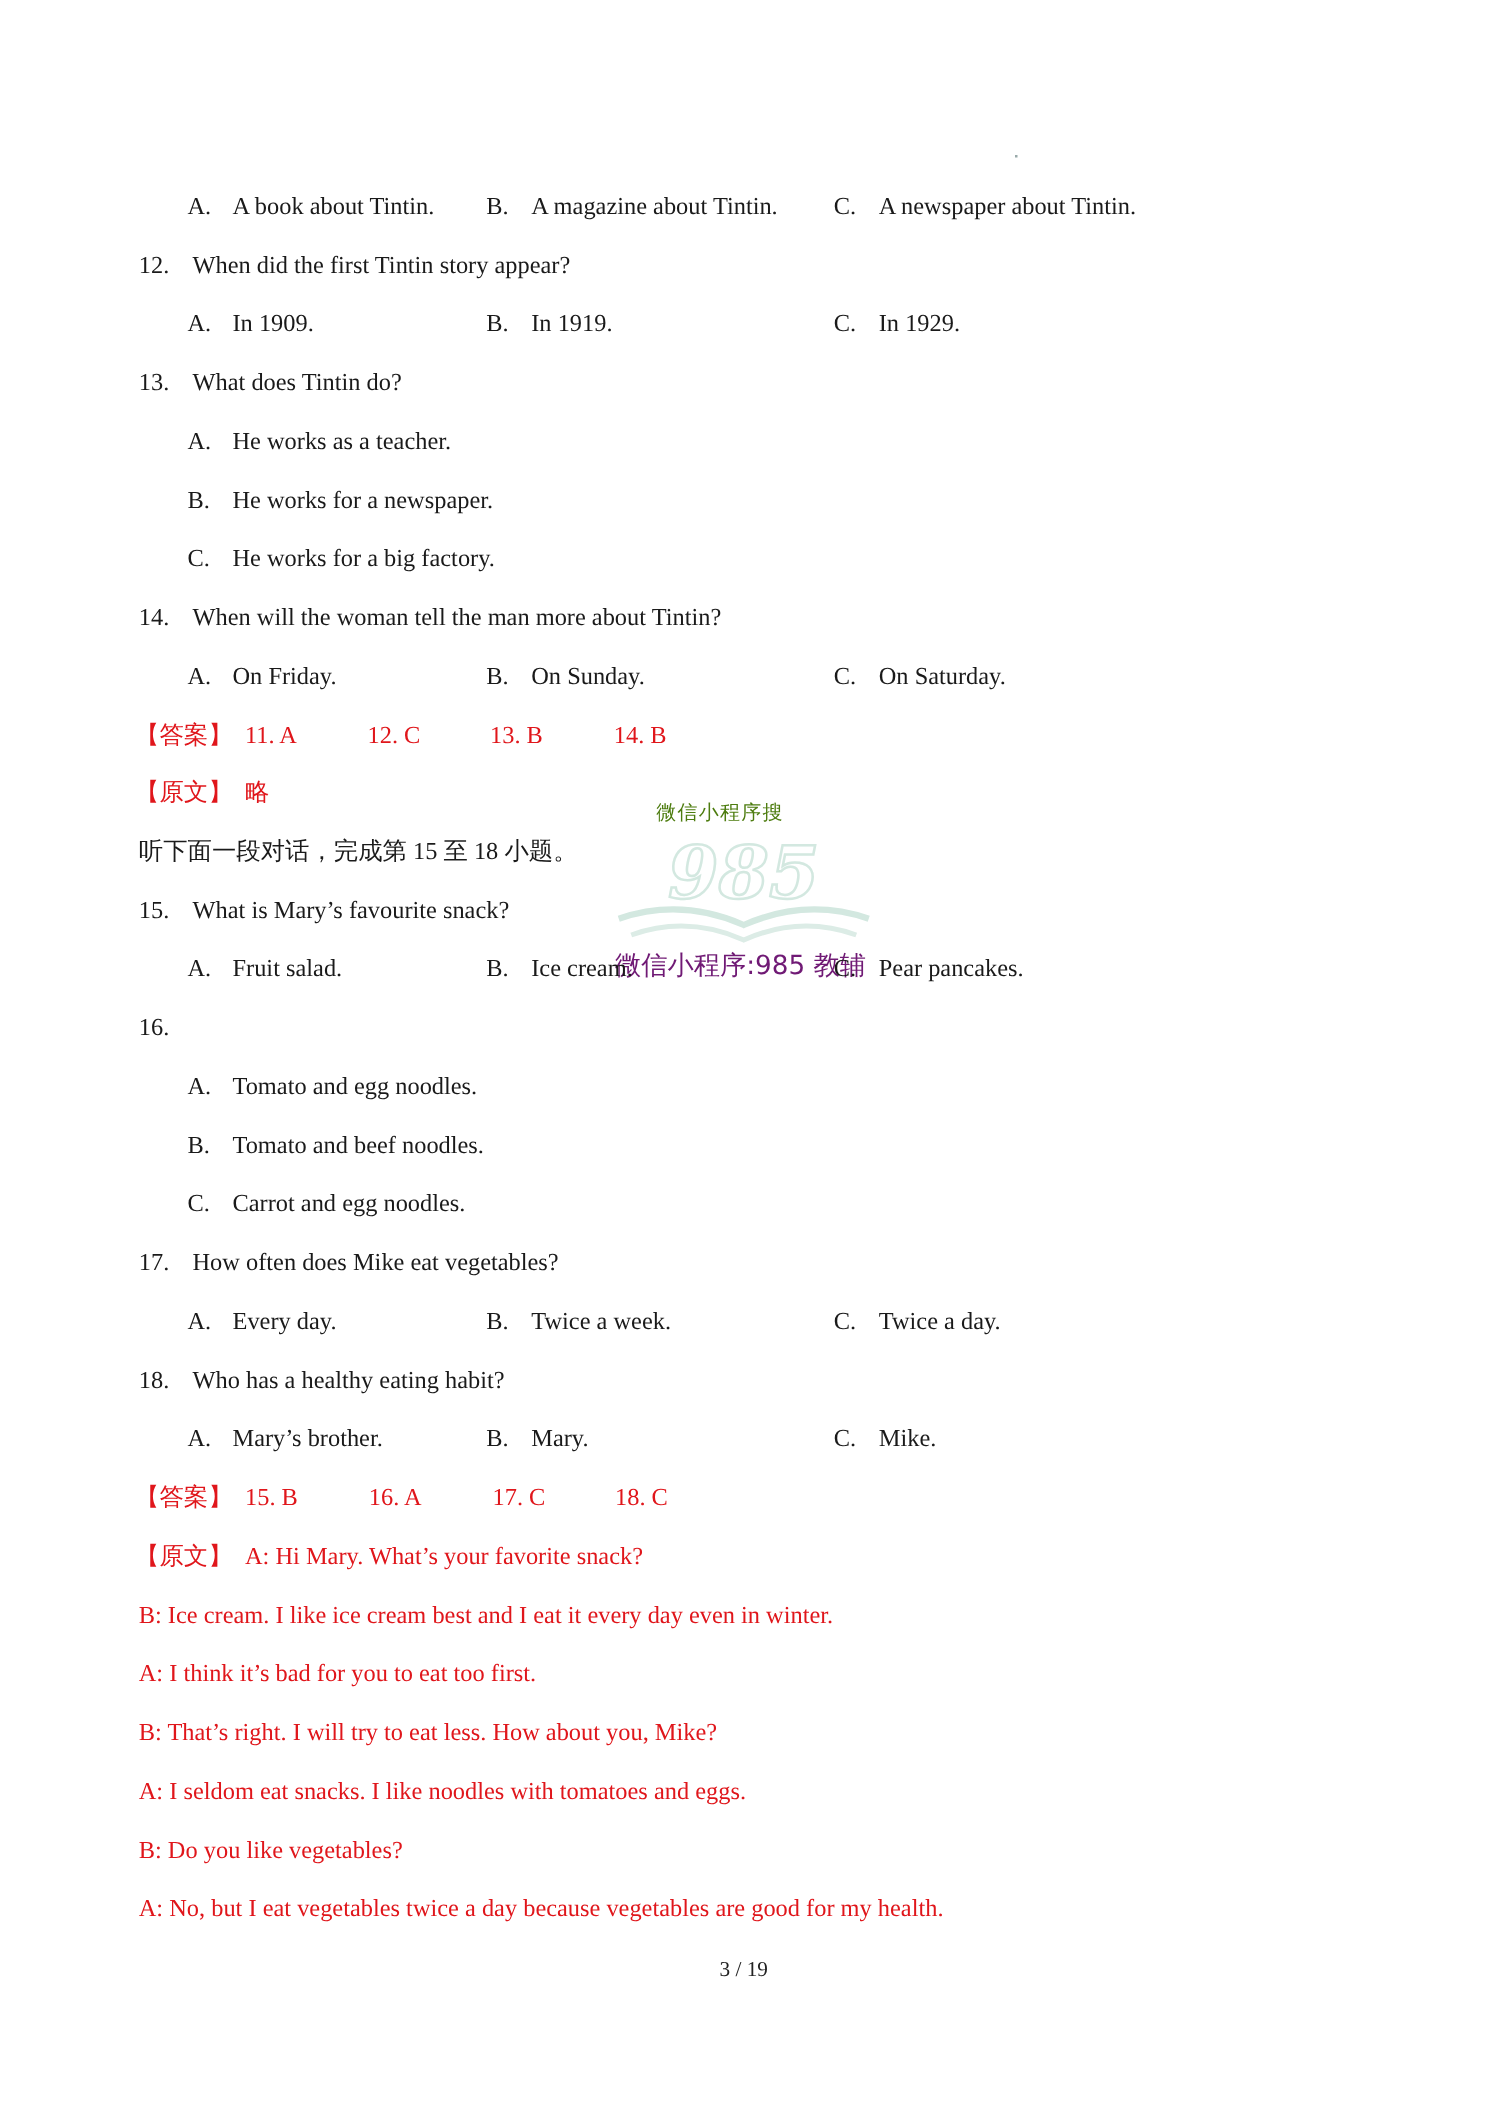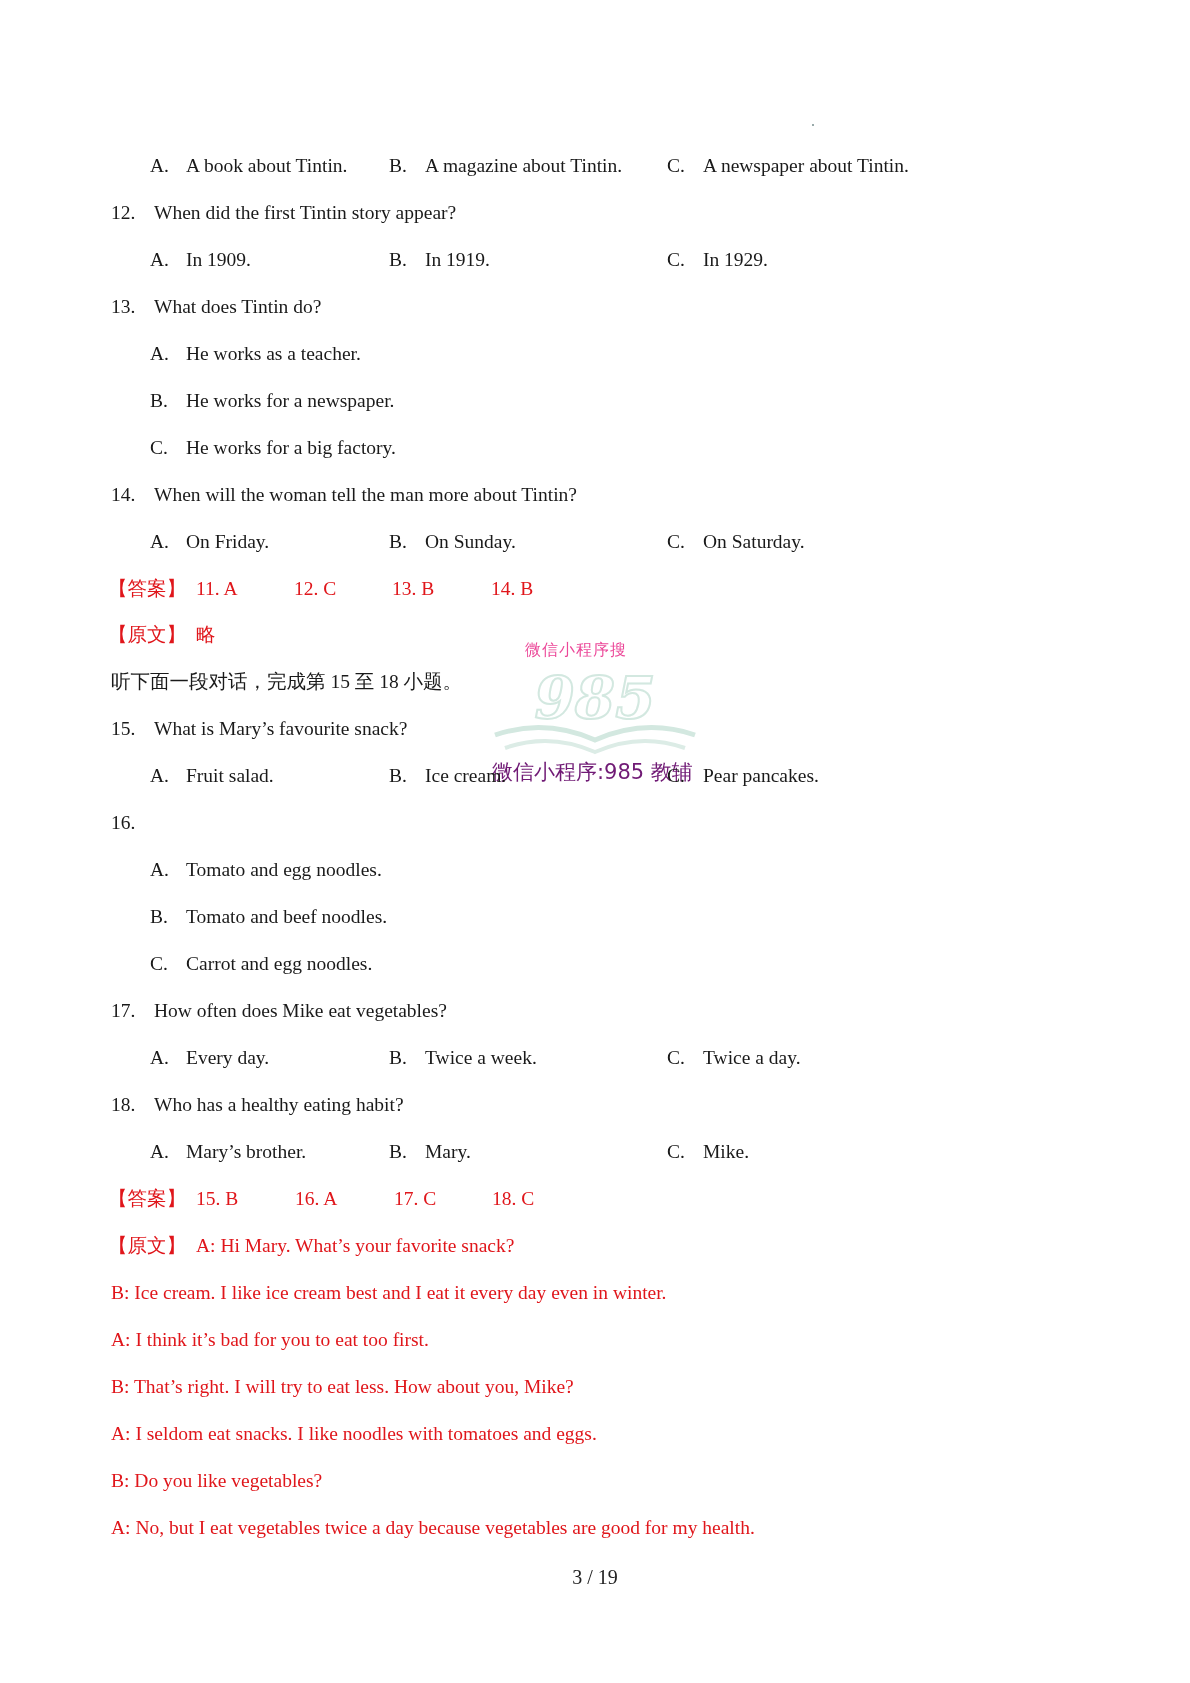--- a/index.html
+++ b/index.html
@@ -9,25 +9,25 @@
   .line { position:absolute; left:4px; width:1190px; height:30px; font-size:19.5px; line-height:30px; white-space:nowrap; }
   .num { position:absolute; left:107px; }
   .q { position:absolute; left:150px; }
   .optA { position:absolute; left:146px; }
   .optB { position:absolute; left:385px; }
   .optC { position:absolute; left:663px; }
   .lbl { display:inline-block; width:36px; }
   .red { color:#e0161b; }
   .full { position:absolute; left:107px; }
   .ans { position:absolute; }
-  .pageno { position:absolute; left:0; width:1190px; top:1566px; text-align:center; font-size:20px; color:#222; }
+  .pageno { position:absolute; left:0; width:1190px; top:1566px; text-align:center; font-size:17px; color:#222; }
   .dot { position:absolute; left:812px; top:124px; width:2px; height:2px; background:#9aa; }
   .wm { position:absolute; left:485px; top:640px; width:220px; height:120px; pointer-events:none; }
   .wm-text { position:absolute; left:492px; top:758px; font-size:21px; color:#701a75; font-family:"DejaVu Sans", sans-serif; white-space:nowrap; }
-  .wm-top { position:absolute; left:525px; top:640px; font-size:16px; color:#ec4899; font-family:"DejaVu Sans", sans-serif; letter-spacing:1px; }
+  .wm-top { position:absolute; left:525px; top:640px; font-size:16px; color:#4d7c0f; font-family:"DejaVu Sans", sans-serif; letter-spacing:1px; }
 </style>
 </head>
 <body>
 
 <div class="page">
 
   <div class="dot"></div>
 
   <div class="wm-top">微信小程序搜</div>
   <svg class="wm" viewBox="0 0 220 120">

